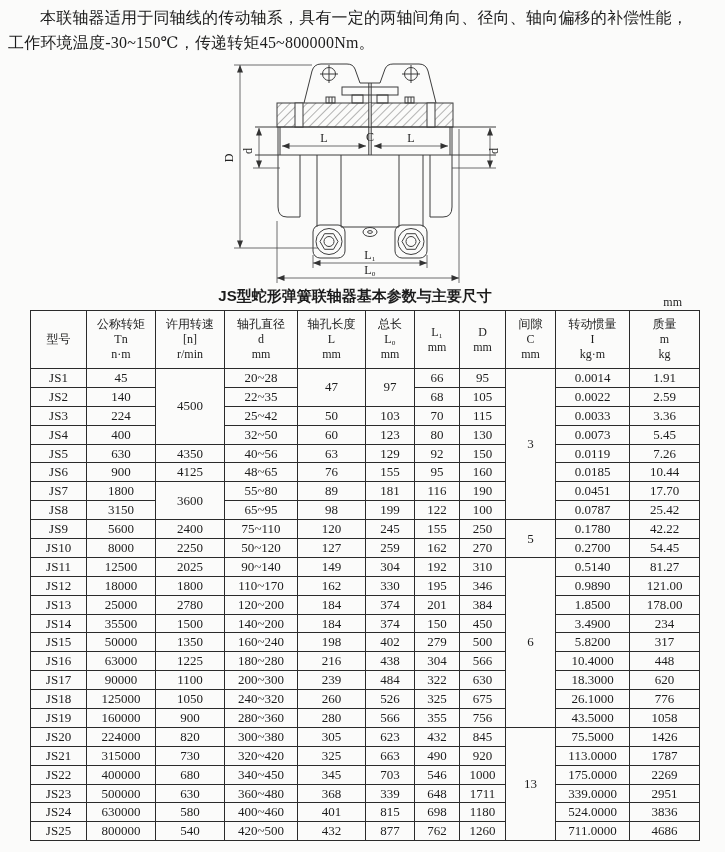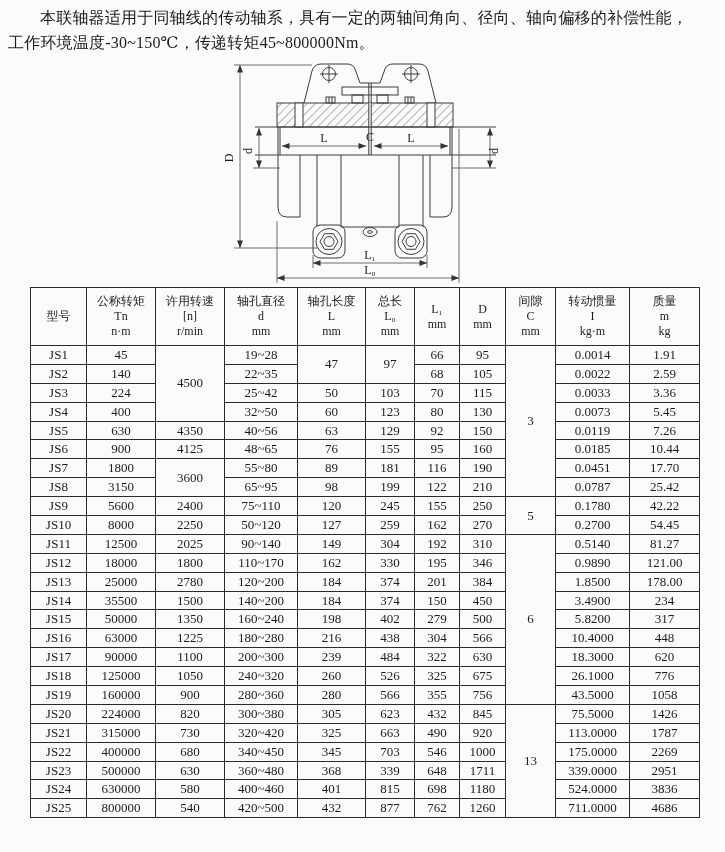--- a/index.html
+++ b/index.html
@@ -136,20 +136,24 @@
         <text x="298" y="94" transform="rotate(-90 298 94)">d</text>
         <text x="124" y="85">L</text>
         <text x="170" y="84">C</text>
         <text x="211" y="85">L</text>
         <text x="170" y="202">L₁</text>
         <text x="170" y="217">L₀</text>
       </g>
     </svg>
   </div>
 
+  <div class="title-row">
+    <div class="tbl-title">JS型蛇形弹簧联轴器基本参数与主要尺寸</div>
+    <div class="unit-note">mm</div>
+  </div>
 
   <table>
     <colgroup>
       <col style="width:56px">
         <col style="width:69px">
         <col style="width:69px">
       <col style="width:73px">
         <col style="width:68px">
         <col style="width:49px">
       <col style="width:45px">
@@ -211,21 +215,21 @@
             <div>m</div>
             <div>kg</div>
           </th>
         </tr>
       </thead>
     <tbody>
         <tr>
           <td>JS1</td>
           <td>45</td>
           <td rowspan="4">4500</td>
-          <td>19~28</td>
+          <td>20~28</td>
           <td rowspan="2">47</td>
           <td rowspan="2">97</td>
           <td>66</td>
           <td>95</td>
           <td rowspan="8">3</td>
           <td>0.0014</td>
           <td>1.91</td>
         </tr>
         <tr>
           <td>JS2</td>
@@ -294,21 +298,21 @@
           <td>0.0451</td>
           <td>17.70</td>
         </tr>
         <tr>
           <td>JS8</td>
           <td>3150</td>
           <td>65~95</td>
           <td>98</td>
           <td>199</td>
           <td>122</td>
-          <td>210</td>
+          <td>100</td>
           <td>0.0787</td>
           <td>25.42</td>
         </tr>
         <tr>
           <td>JS9</td>
           <td>5600</td>
           <td>2400</td>
           <td>75~110</td>
           <td>120</td>
           <td>245</td>

